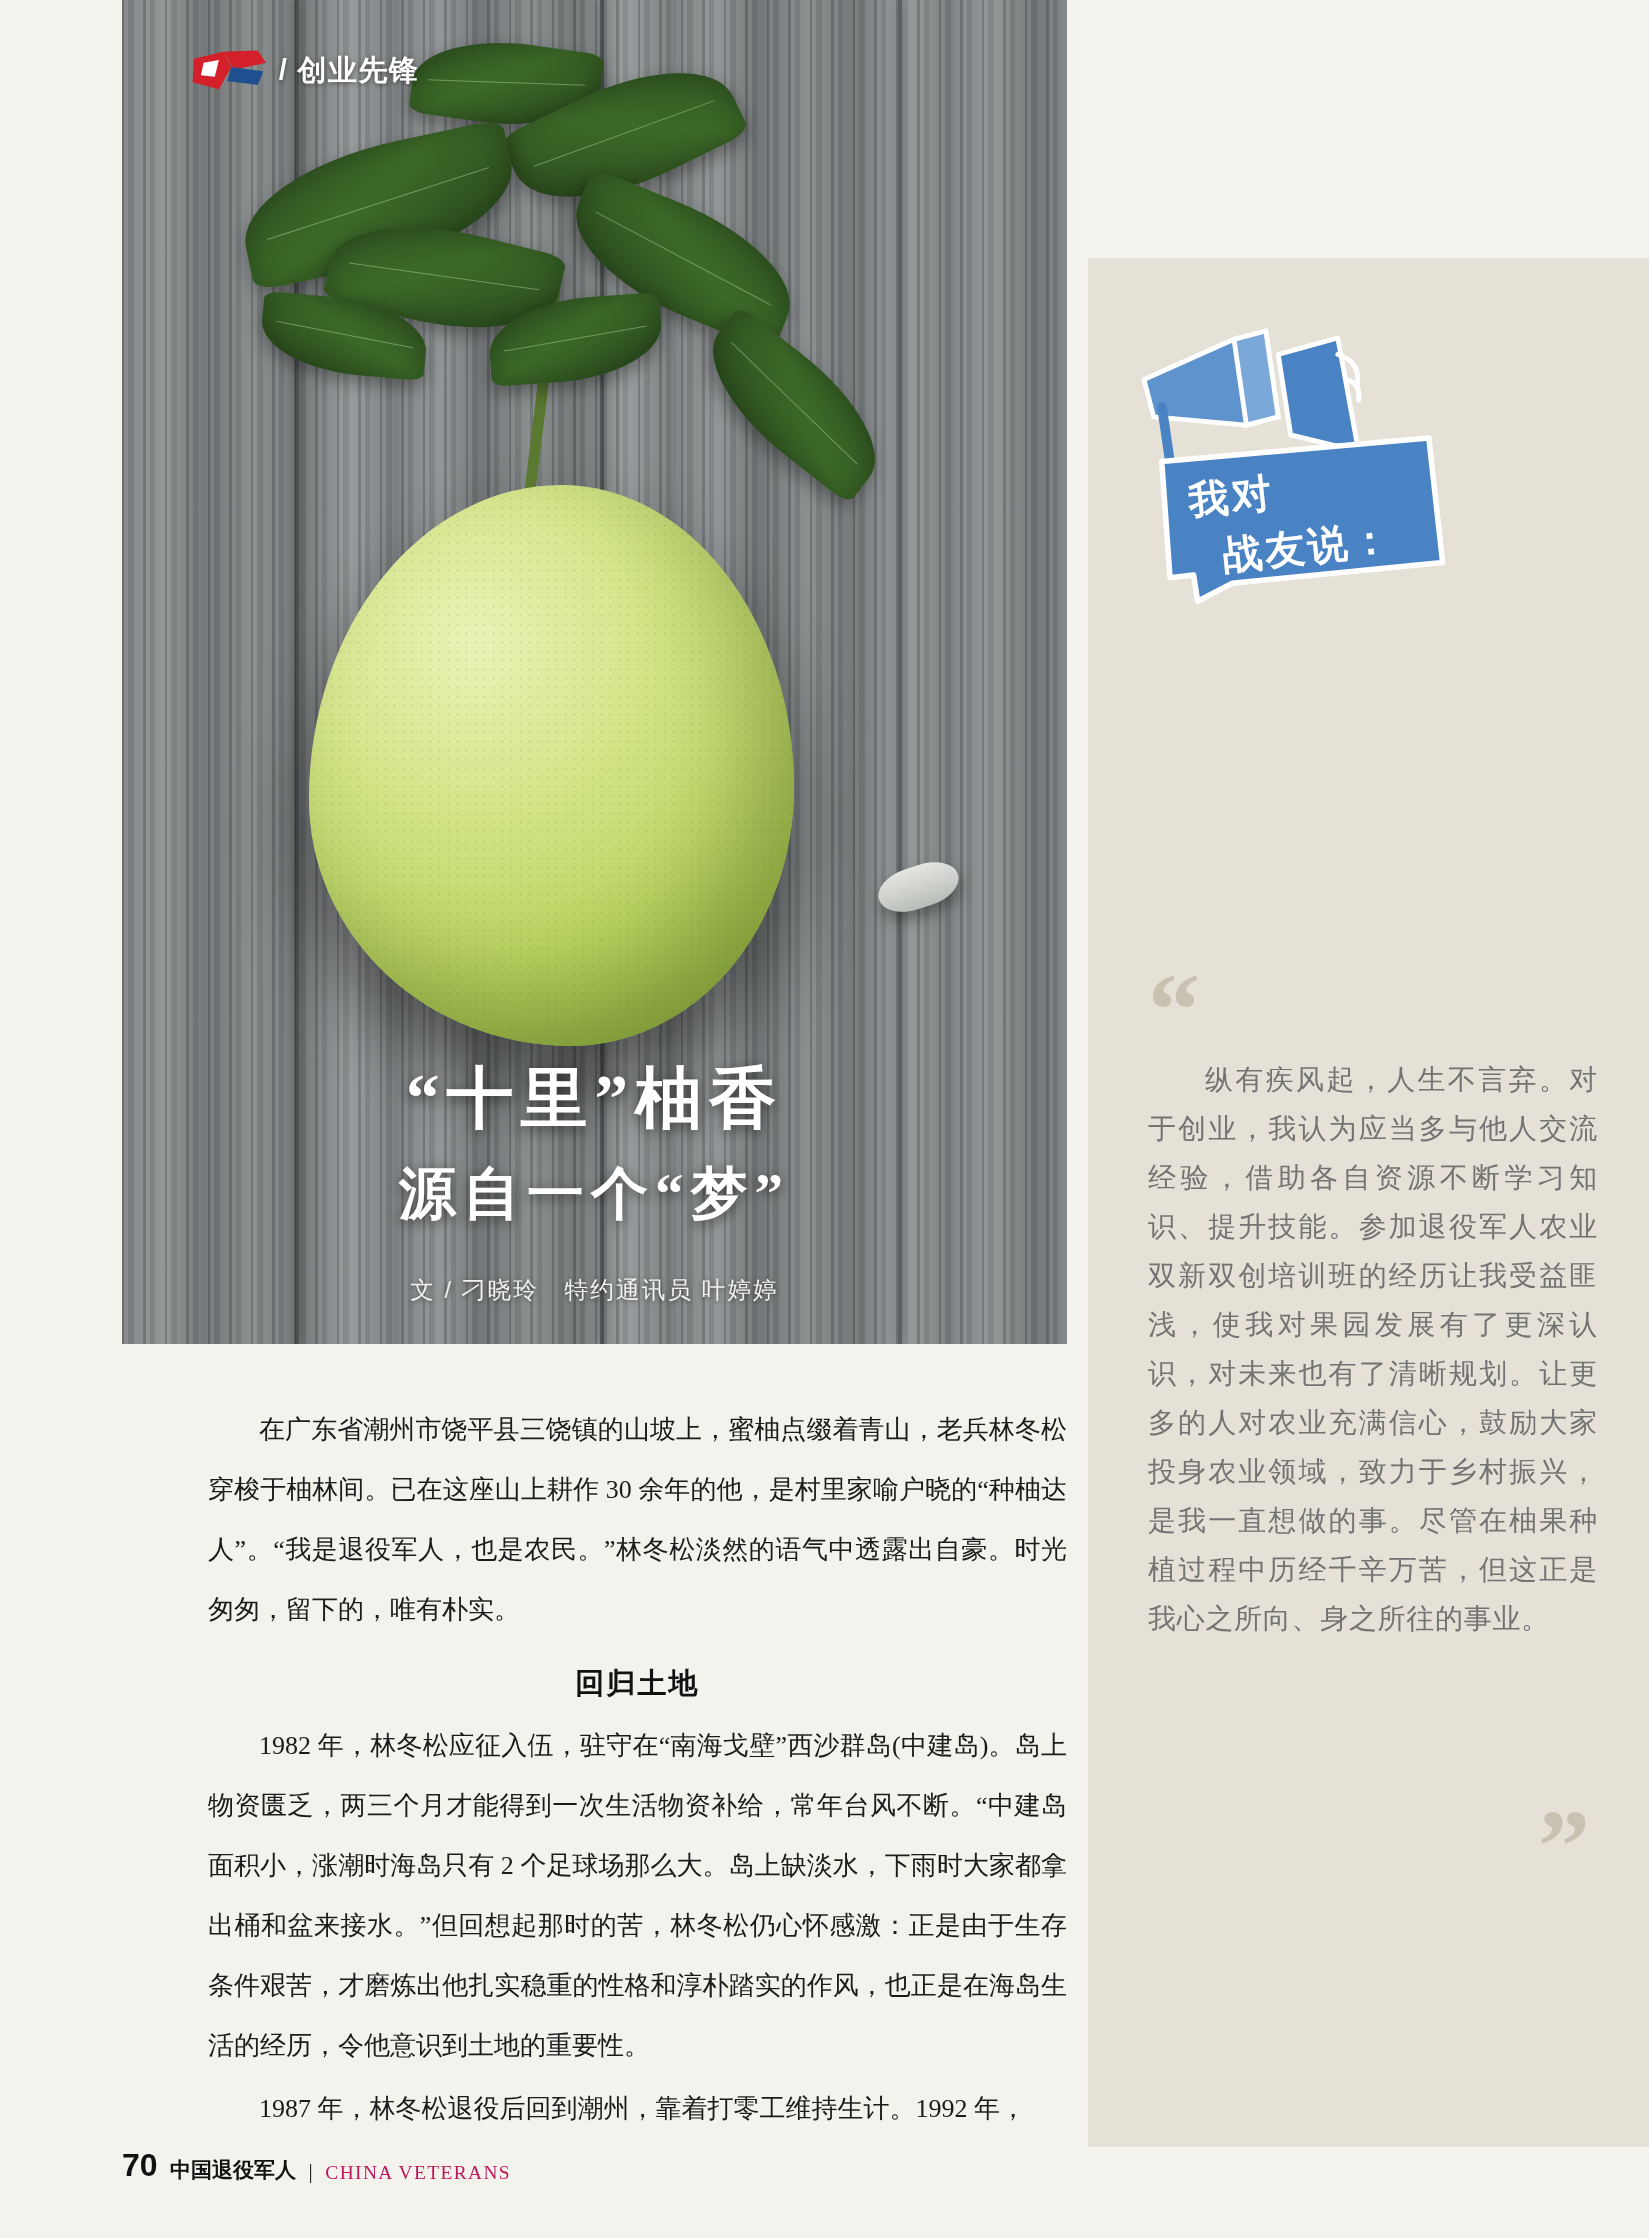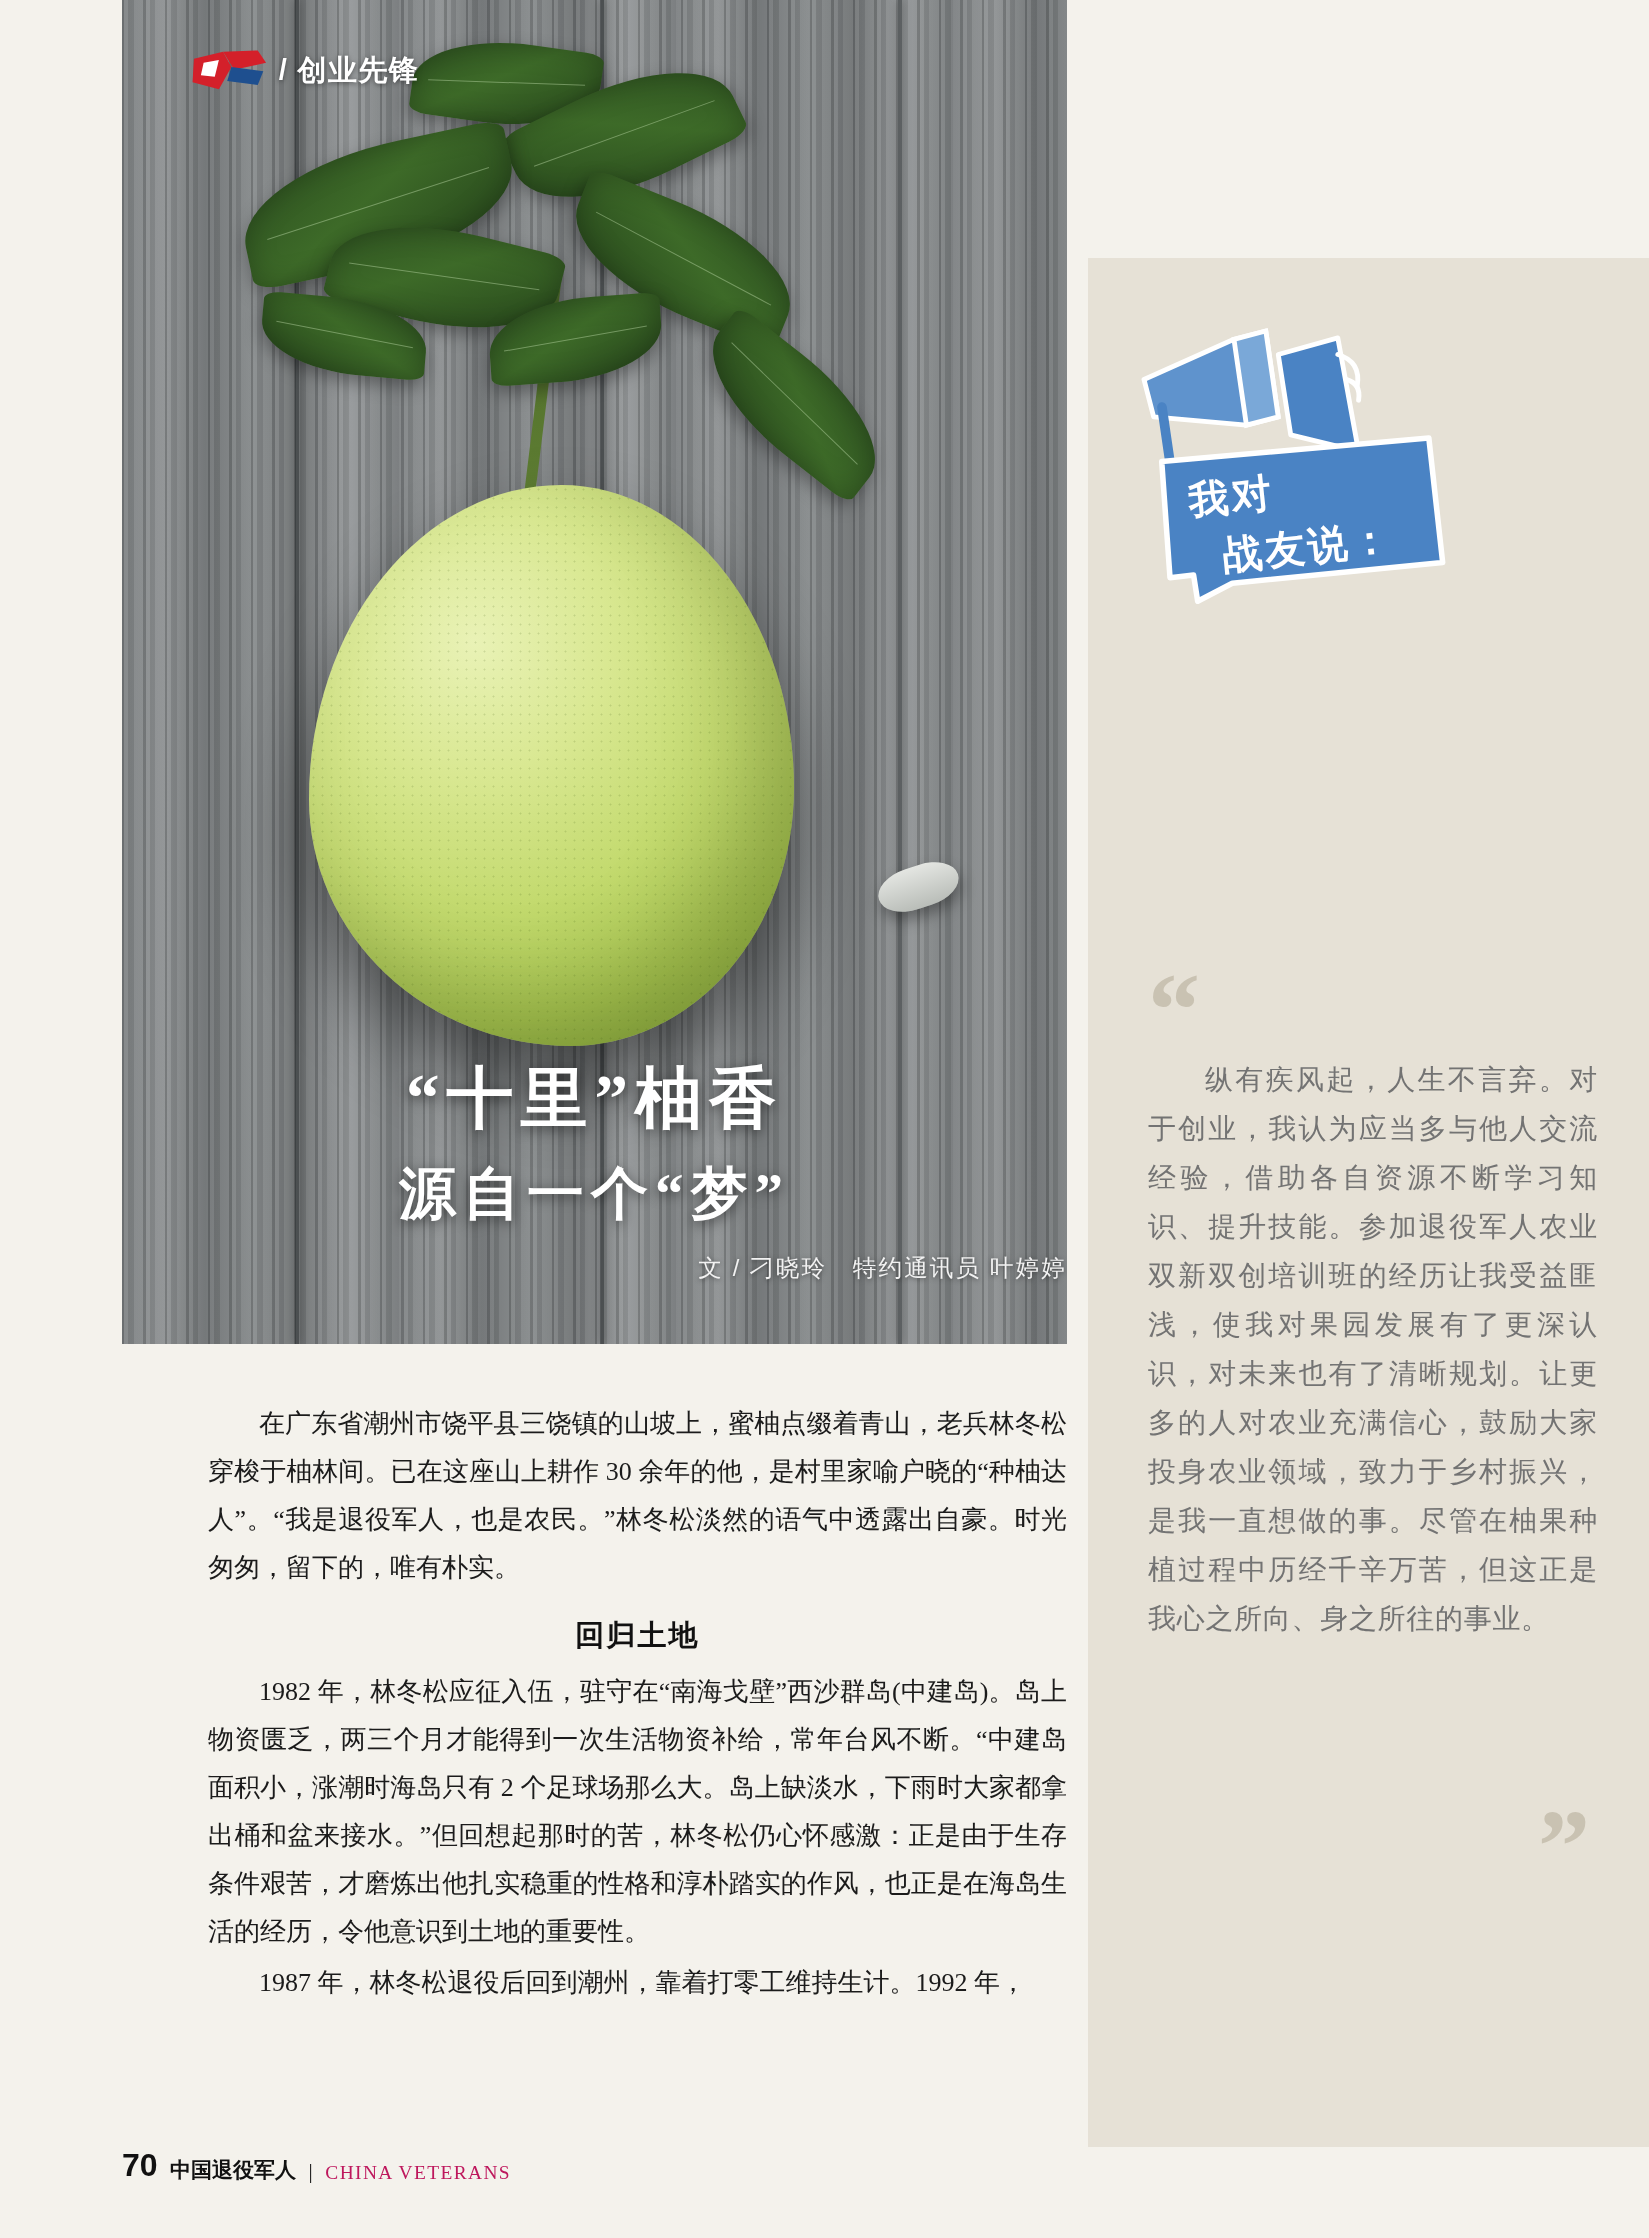--- a/index.html
+++ b/index.html
@@ -106,34 +106,34 @@
   .headline .l-a{
     font-size:67px;letter-spacing:7px;font-weight:bold;
     font-family:"Liberation Serif", serif;
     margin-bottom:12.5px;
   }
   .headline .l-b{
     font-size:57px;letter-spacing:7px;font-weight:bold;
     font-family:"Liberation Serif", serif;
   }
   .byline{
-    position:absolute;left:0;right:0;bottom:60px;z-index:6;
-    text-align:right;color:#f2f2f2;font-size:23.6px;letter-spacing:2.1px;
+    position:absolute;left:0;right:0;bottom:38px;z-index:6;
+    text-align:center;color:#f2f2f2;font-size:23.6px;letter-spacing:2.1px;
     font-family:"Liberation Sans", sans-serif;
     text-shadow:0 1.4px 5.5px rgba(0,0,0,0.5);
   }
 
   
   .article{
     position:absolute;
     left:208px;top:1400px;
     width:859px;
   }
   .para{
-    font-size:26px;line-height:48px;color:#1b1b1b;
+    font-size:26px;line-height:60px;color:#1b1b1b;
     text-align:justify;text-justify:inter-ideograph;
     margin:0 0 2.8px 0;
     text-indent:51px;
   }
   .subhead{
     font-size:29px;font-weight:bold;color:#111;
     text-align:center;margin:23.6px 0 12.5px 0;letter-spacing:2.1px;
   }
 
   

